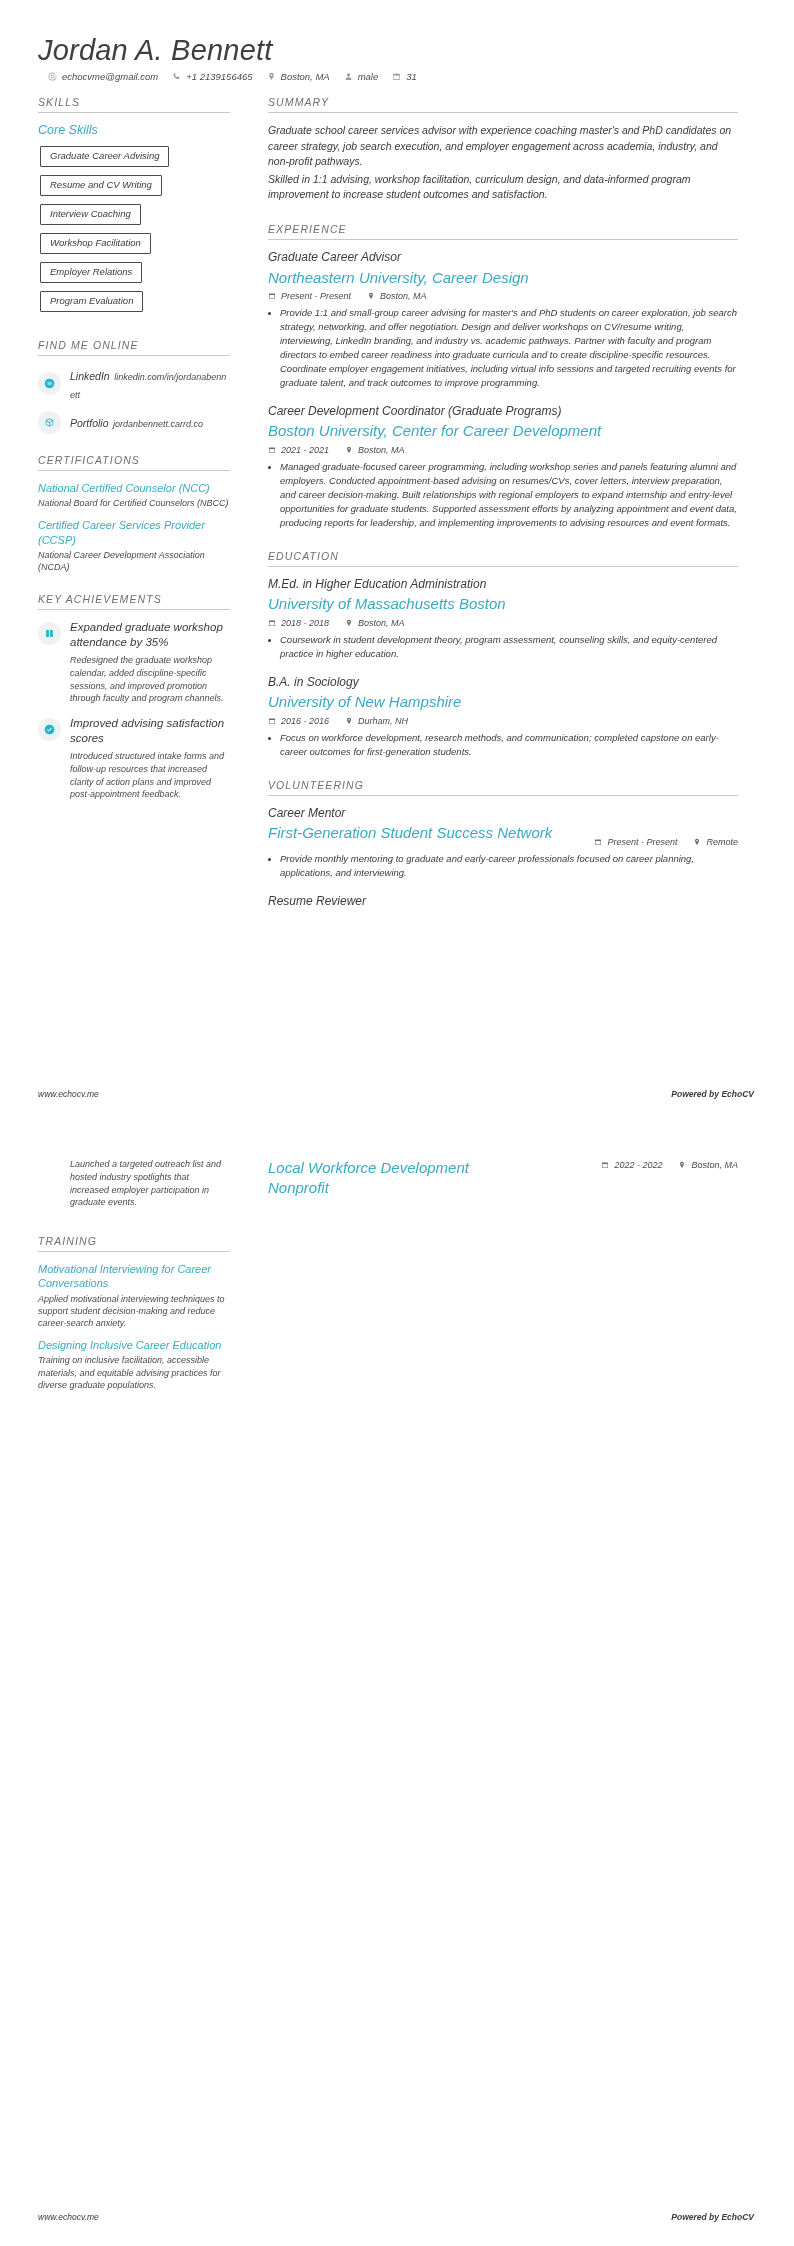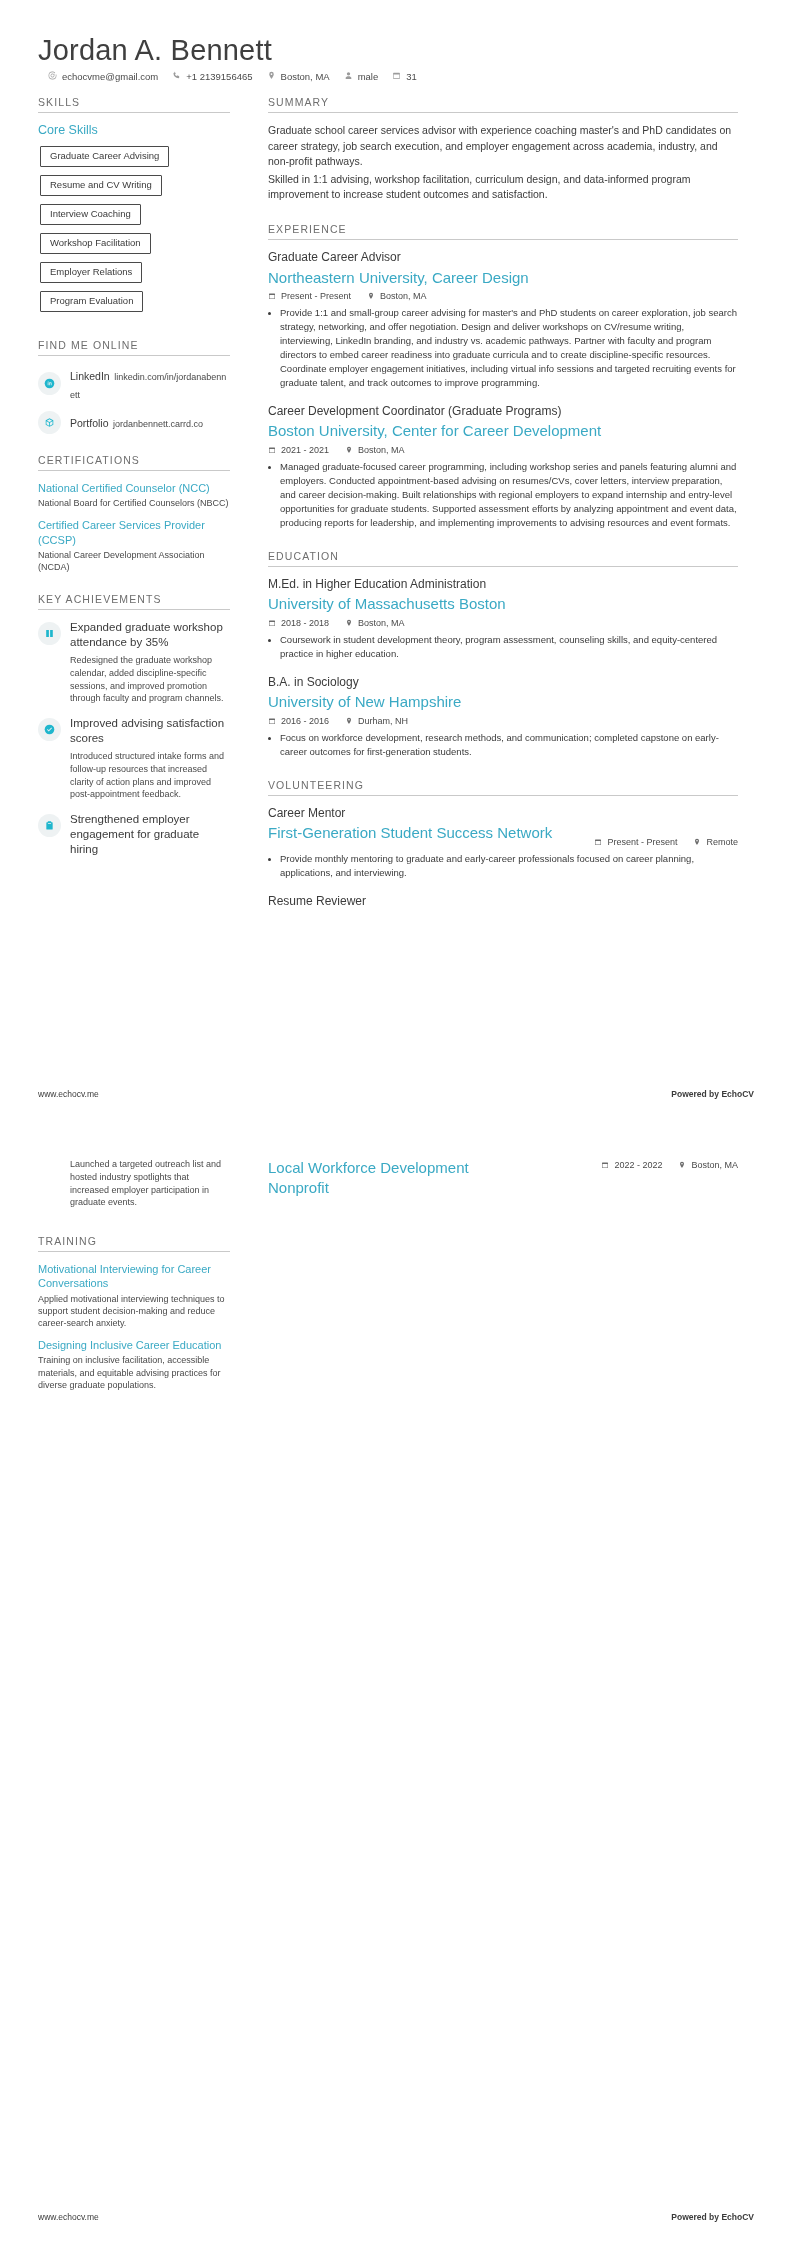--- a/index.html
+++ b/index.html
@@ -10,20 +10,21 @@
     font-family: "Liberation Sans", sans-serif;
     color: #3b3b3b;
     -webkit-font-smoothing: antialiased;
   }
   .page {
     position: relative;
     width: 792px;
     height: 1123px;
     background: #fff;
     padding: 34px 54px 30px 38px;
+    font-style: italic;
   }
   .page + .page { border-top: 1px solid #ffffff; }
 
   
   .header { margin-bottom: 14px; }
   .name {
     font-size: 29px;
     font-weight: 400;
     letter-spacing: .2px;
     color: #3f3f3f;
@@ -38,21 +39,21 @@
   }
   .contact-row {
     display: flex;
     flex-wrap: wrap;
     align-items: center;
     gap: 4px 14px;
     font-size: 9.5px;
     color: #4a4a4a;
     padding-left: 10px;
   }
-  .contact-item { display: flex; gap: 5px; white-space: nowrap; }
+  .contact-item { display: flex; align-items: center; gap: 5px; white-space: nowrap; }
   .contact-item .ico { width: 9px; height: 9px; display:inline-flex; align-items:center; justify-content:center; color:#9b9b9b; }
   .contact-item .ico svg { width: 9px; height: 9px; fill: #9b9b9b; }
 
   
   .cols { display: flex; gap: 38px; align-items: flex-start; }
   .col-left { width: 192px; flex: 0 0 192px; }
   .col-right { flex: 1 1 auto; }
 
   .sec-title {
     font-size: 10.5px;
@@ -274,30 +275,20 @@
                 <circle cx="8" cy="8" r="7"></circle>
                 <path fill="#eef2f3" d="M6.9 10.8L4.4 8.3l.9-.9 1.6 1.6 3.8-3.8.9.9z"></path>
               </svg>
           </span>
           <span>
             <span class="ach-title" style="display:block">Improved advising satisfaction scores</span>
             <span class="ach-desc" style="display:block">Introduced structured intake forms and follow-up resources that increased clarity of action plans and improved post-appointment feedback.</span>
           </span>
         </div>
 
-        <div class="ach">
-          <span class="ach-badge">
-            <svg viewBox="0 0 16 16">
-                <path d="M6.1 1.9h3.8c.4 0 .7.3.7.7v.5h1.1c.5 0 .9.4.9.9v9c0 .5-.4.9-.9.9H4.3c-.5 0-.9-.4-.9-.9V4c0-.5.4-.9.9-.9h1.1v-.5c0-.4.3-.7.7-.7zm-.4 2.5v.9h4.6v-.9z"></path>
-              </svg>
-          </span>
-          <span>
-            <span class="ach-title" style="display:block">Strengthened employer engagement for graduate hiring</span>
-          </span>
-        </div>
       </div>
 
     </div>
 
     <div class="col-right">
 
       <div class="section">
         <div class="sec-title">SUMMARY</div>
         <div class="sec-rule"></div>
         <p class="summary-p">Graduate school career services advisor with experience coaching master's and PhD candidates on career strategy, job search execution, and employer engagement across academia, industry, and non-profit pathways.</p>

